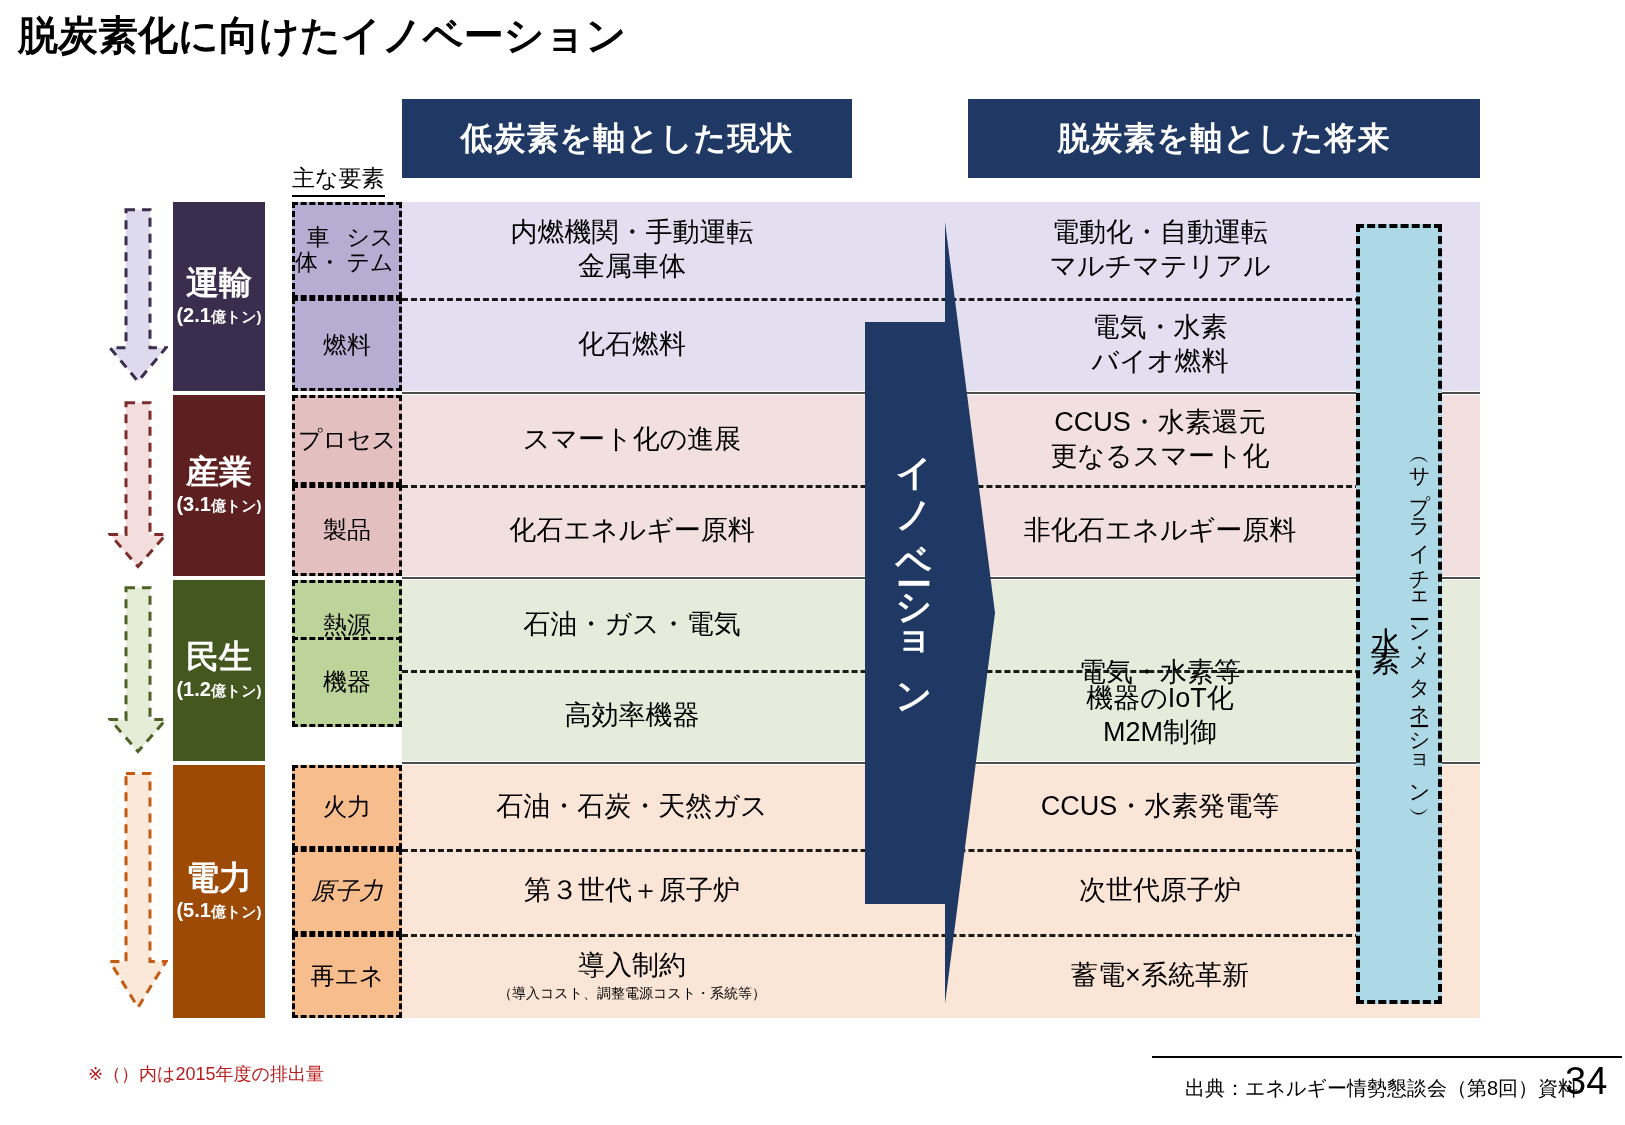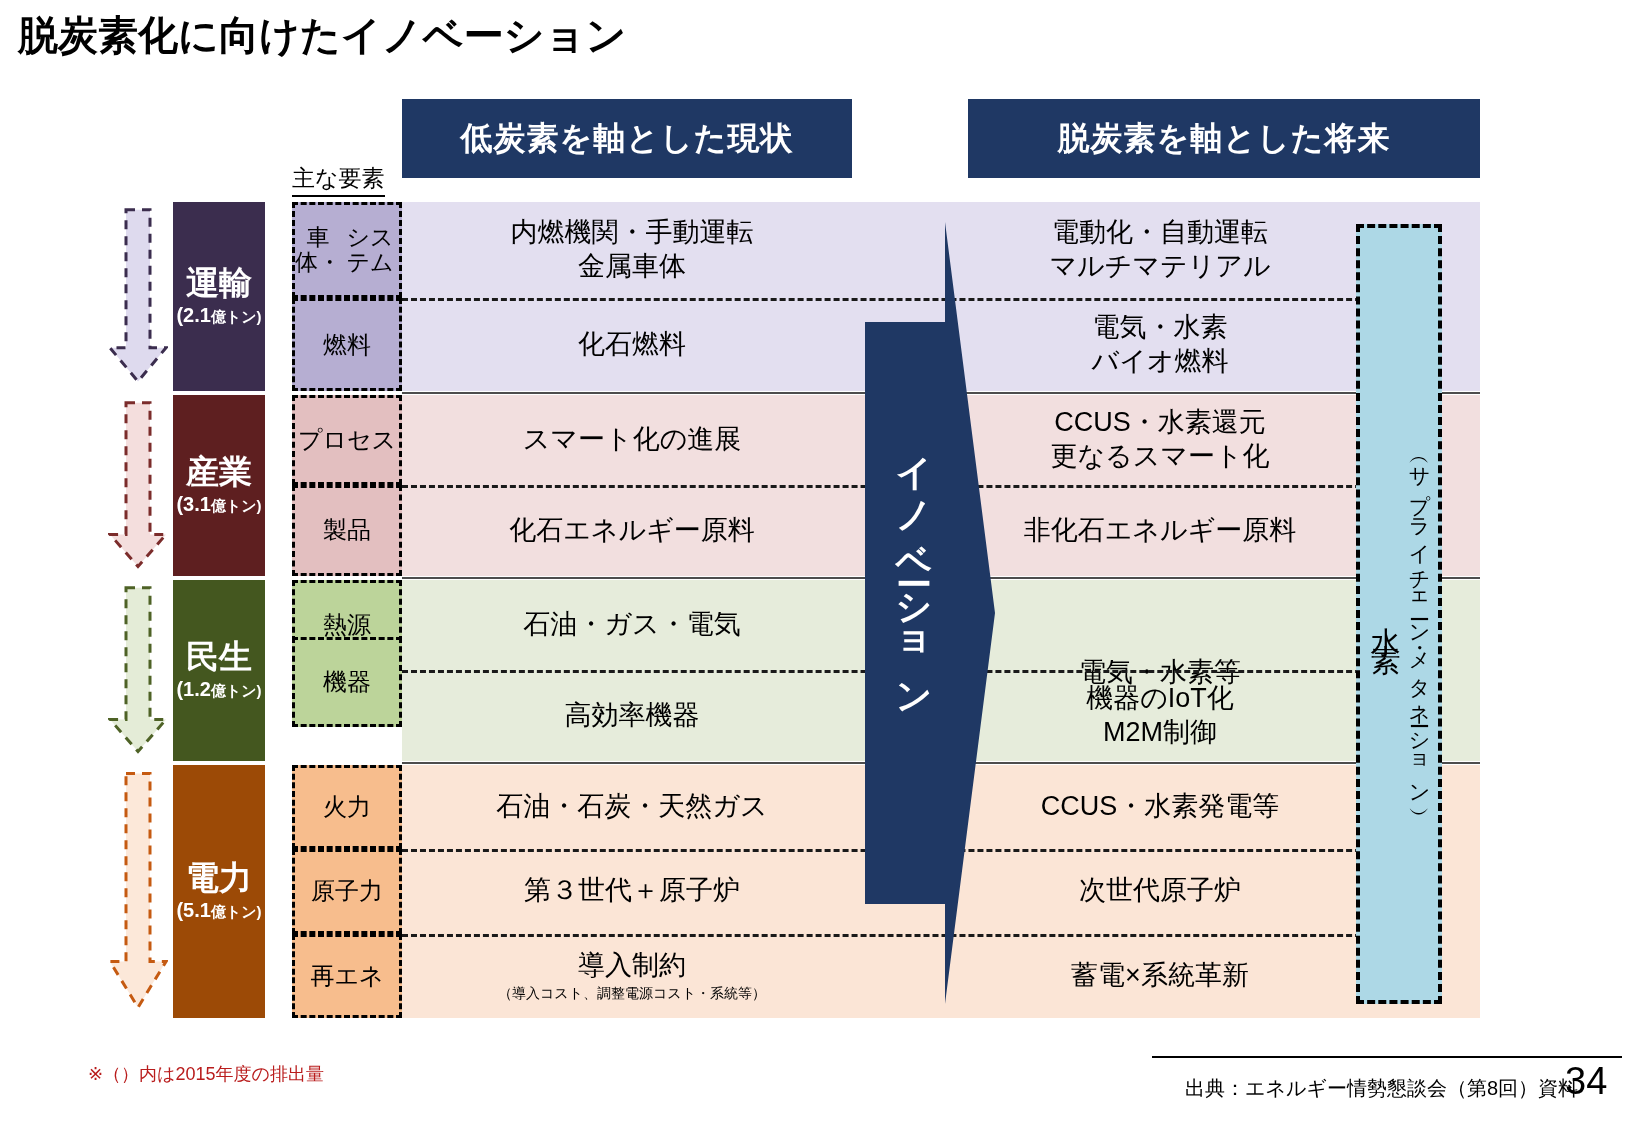--- a/index.html
+++ b/index.html
@@ -246,21 +246,21 @@
       <div class="elem" style="top: 764.74px; height: 84.42px; background: rgb(247, 189, 141);">
         <div>火力</div>
       </div>
       <div class="cell cell-current" style="top: 764.74px; height: 84.42px;">
         <div>石油・石炭・天然ガス</div>
       </div>
       <div class="cell cell-future" style="top: 764.74px; height: 84.42px;">
         <div>CCUS・水素発電等</div>
       </div>
       <div class="dashline" style="left: 402px; width: 1040px; top: 849.16px;"></div>
-      <div class="elem" style="top: 849.16px; height: 84.42px; background: rgb(247, 189, 141);">
+      <div class="elem" style="top: 849.16px; height: 84.42px; background: rgb(247, 189, 141); font-style: italic;">
         <div>原子力</div>
       </div>
       <div class="cell cell-current" style="top: 849.16px; height: 84.42px;">
         <div>第３世代＋原子炉</div>
       </div>
       <div class="cell cell-future" style="top: 849.16px; height: 84.42px;">
         <div>次世代原子炉</div>
       </div>
       <div class="dashline" style="left: 402px; width: 1040px; top: 933.58px;"></div>
       <div class="elem" style="top: 933.58px; height: 84.42px; background: rgb(247, 189, 141);">

